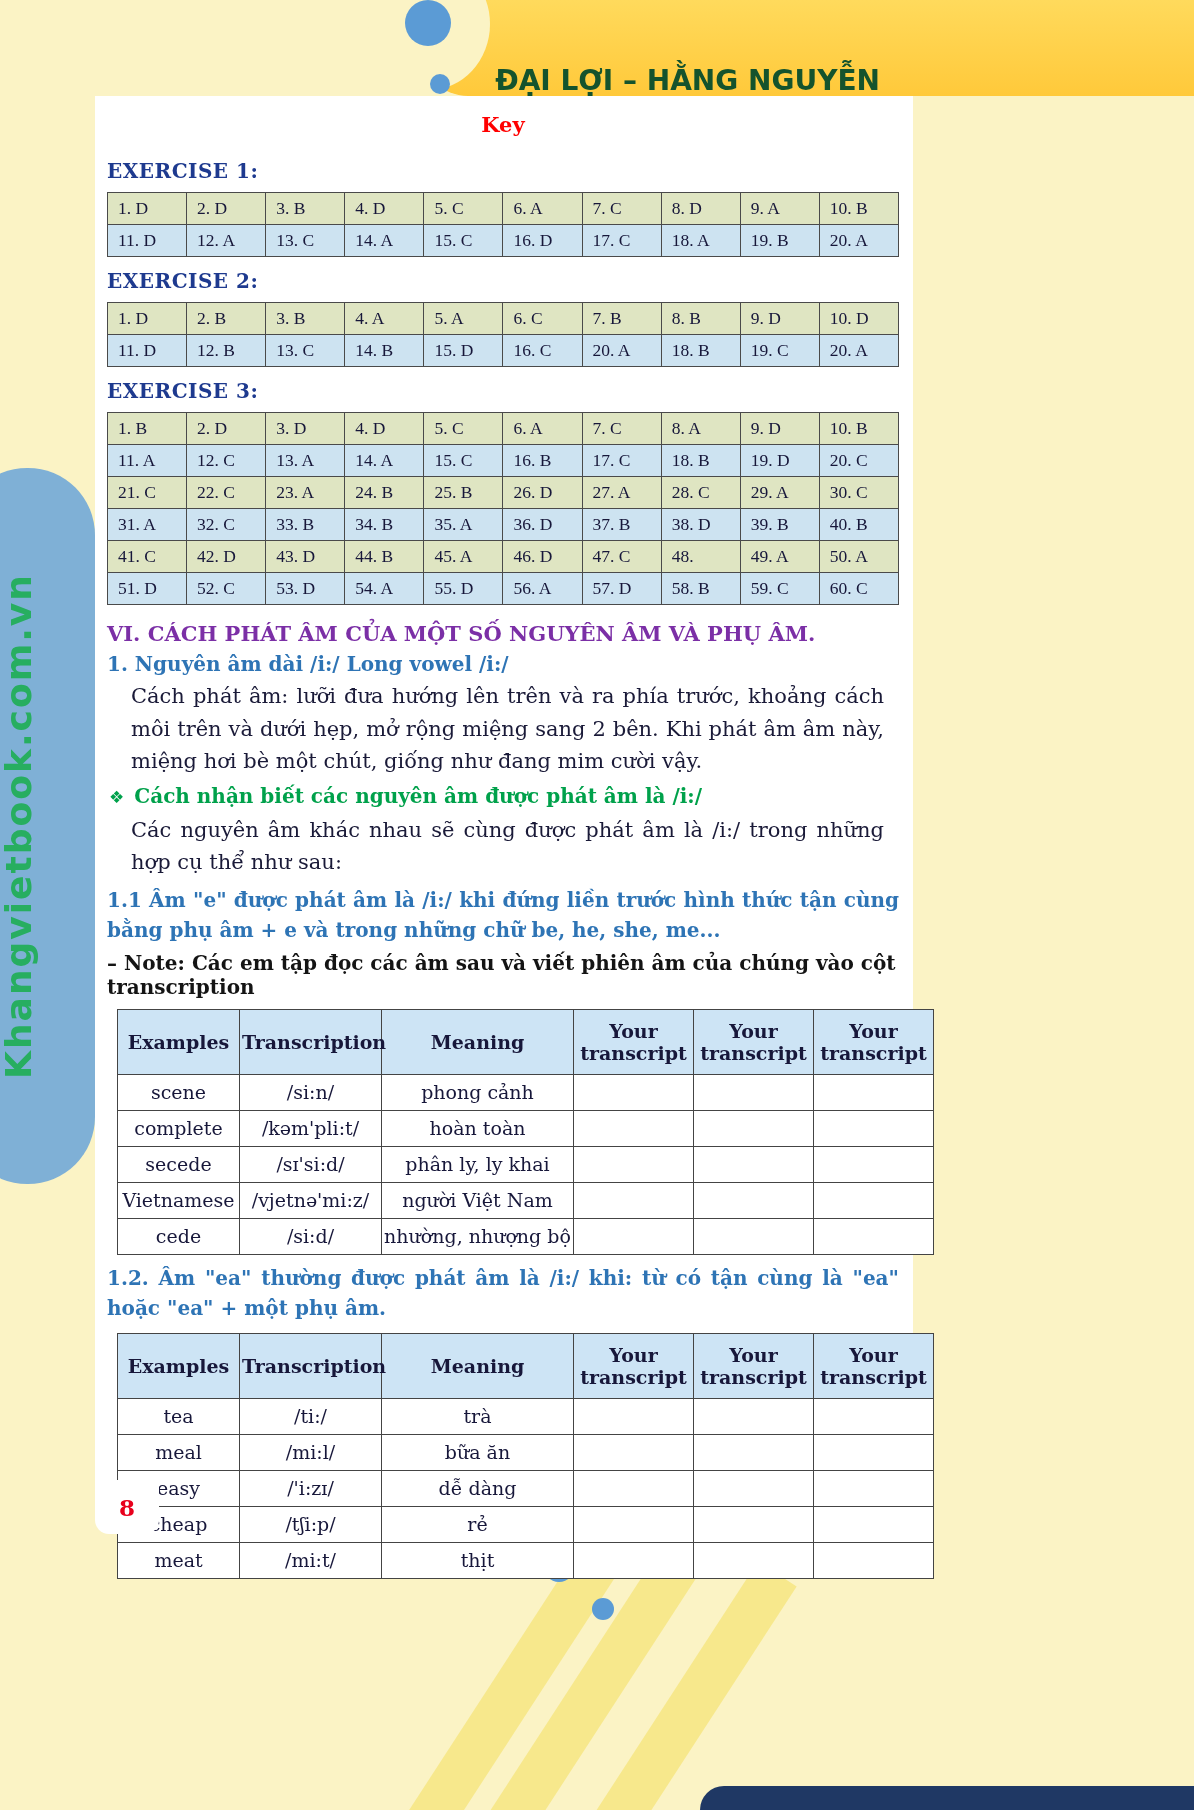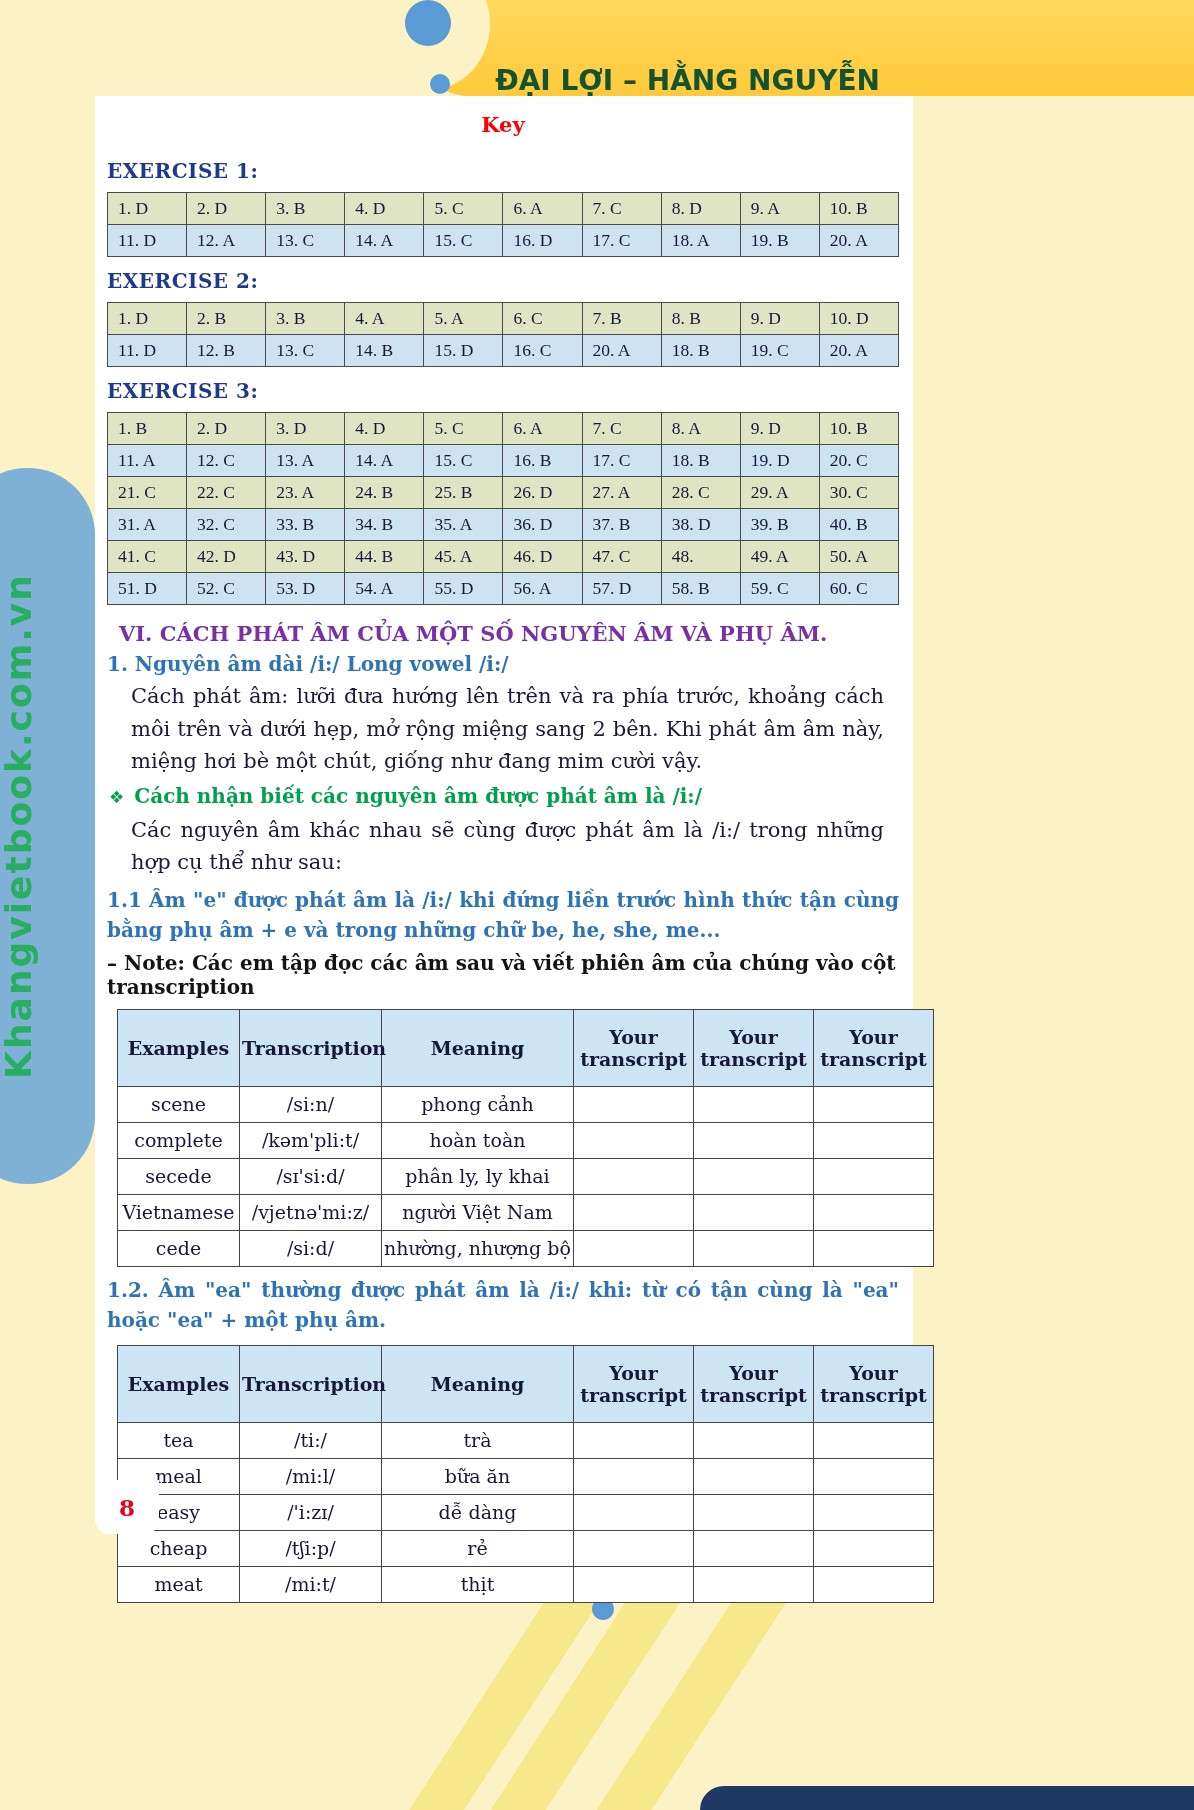--- a/index.html
+++ b/index.html
@@ -70,21 +70,21 @@
   table.answer-table{
     width:100%;border-collapse:collapse;table-layout:fixed;margin-bottom:6px;font-family:Liberation Serif, serif;
   }
   table.answer-table td{
     border:1px solid #4A4A4A;height:31px;padding:0 0 0 10px;
     font-size:17.5px;color:#17173A;
   }
   table.answer-table tr:nth-child(odd) td{background:#DFE5C2;}
   table.answer-table tr:nth-child(even) td{background:#CDE3F1;}
   .section-title{
-    color:#7B2FA6;font-weight:bold;font-size:21px;margin:16px 0 6px 12px;
+    color:#7B2FA6;font-weight:bold;font-size:21px;margin:16px 0 6px 0;
   }
   .sub-heading{
     color:#2E74B5;font-weight:bold;font-size:20px;margin:4px 0 4px 0;
   }
   .body-para{
     font-size:21px;color:#1A1A38;line-height:1.55;text-align:justify;
     padding-left:24px;margin:2px 15px 6px 0;
   }
   .bullet-line{
     display:flex;align-items:baseline;gap:10px;margin:6px 0 6px 2px;
@@ -100,21 +100,21 @@
   }
   table.pron-table{
     border-collapse:collapse;table-layout:fixed;width:816px;
     margin:10px 0 8px 10px;
   }
   table.pron-table th,table.pron-table td{
     border:1px solid #444444;text-align:center;color:#17173A;
   }
   table.pron-table th{
     background:#CDE4F5;font-size:19px;font-weight:bold;
-    white-space:pre-line;padding:14px 2px;height:48px;vertical-align:middle;
+    white-space:pre-line;padding:8px 2px;height:48px;vertical-align:middle;
   }
   table.pron-table td{height:33px;font-size:19px;background:#FFFFFF;}
   col.c-ex{width:122px;} col.c-tr{width:142px;} col.c-me{width:192px;} col.c-y{width:120px;}
 </style>
 </head>
 <body>
 
 <div class="top-band"></div>
 <div class="band-blob"></div>
 <div class="circle c1"></div>

